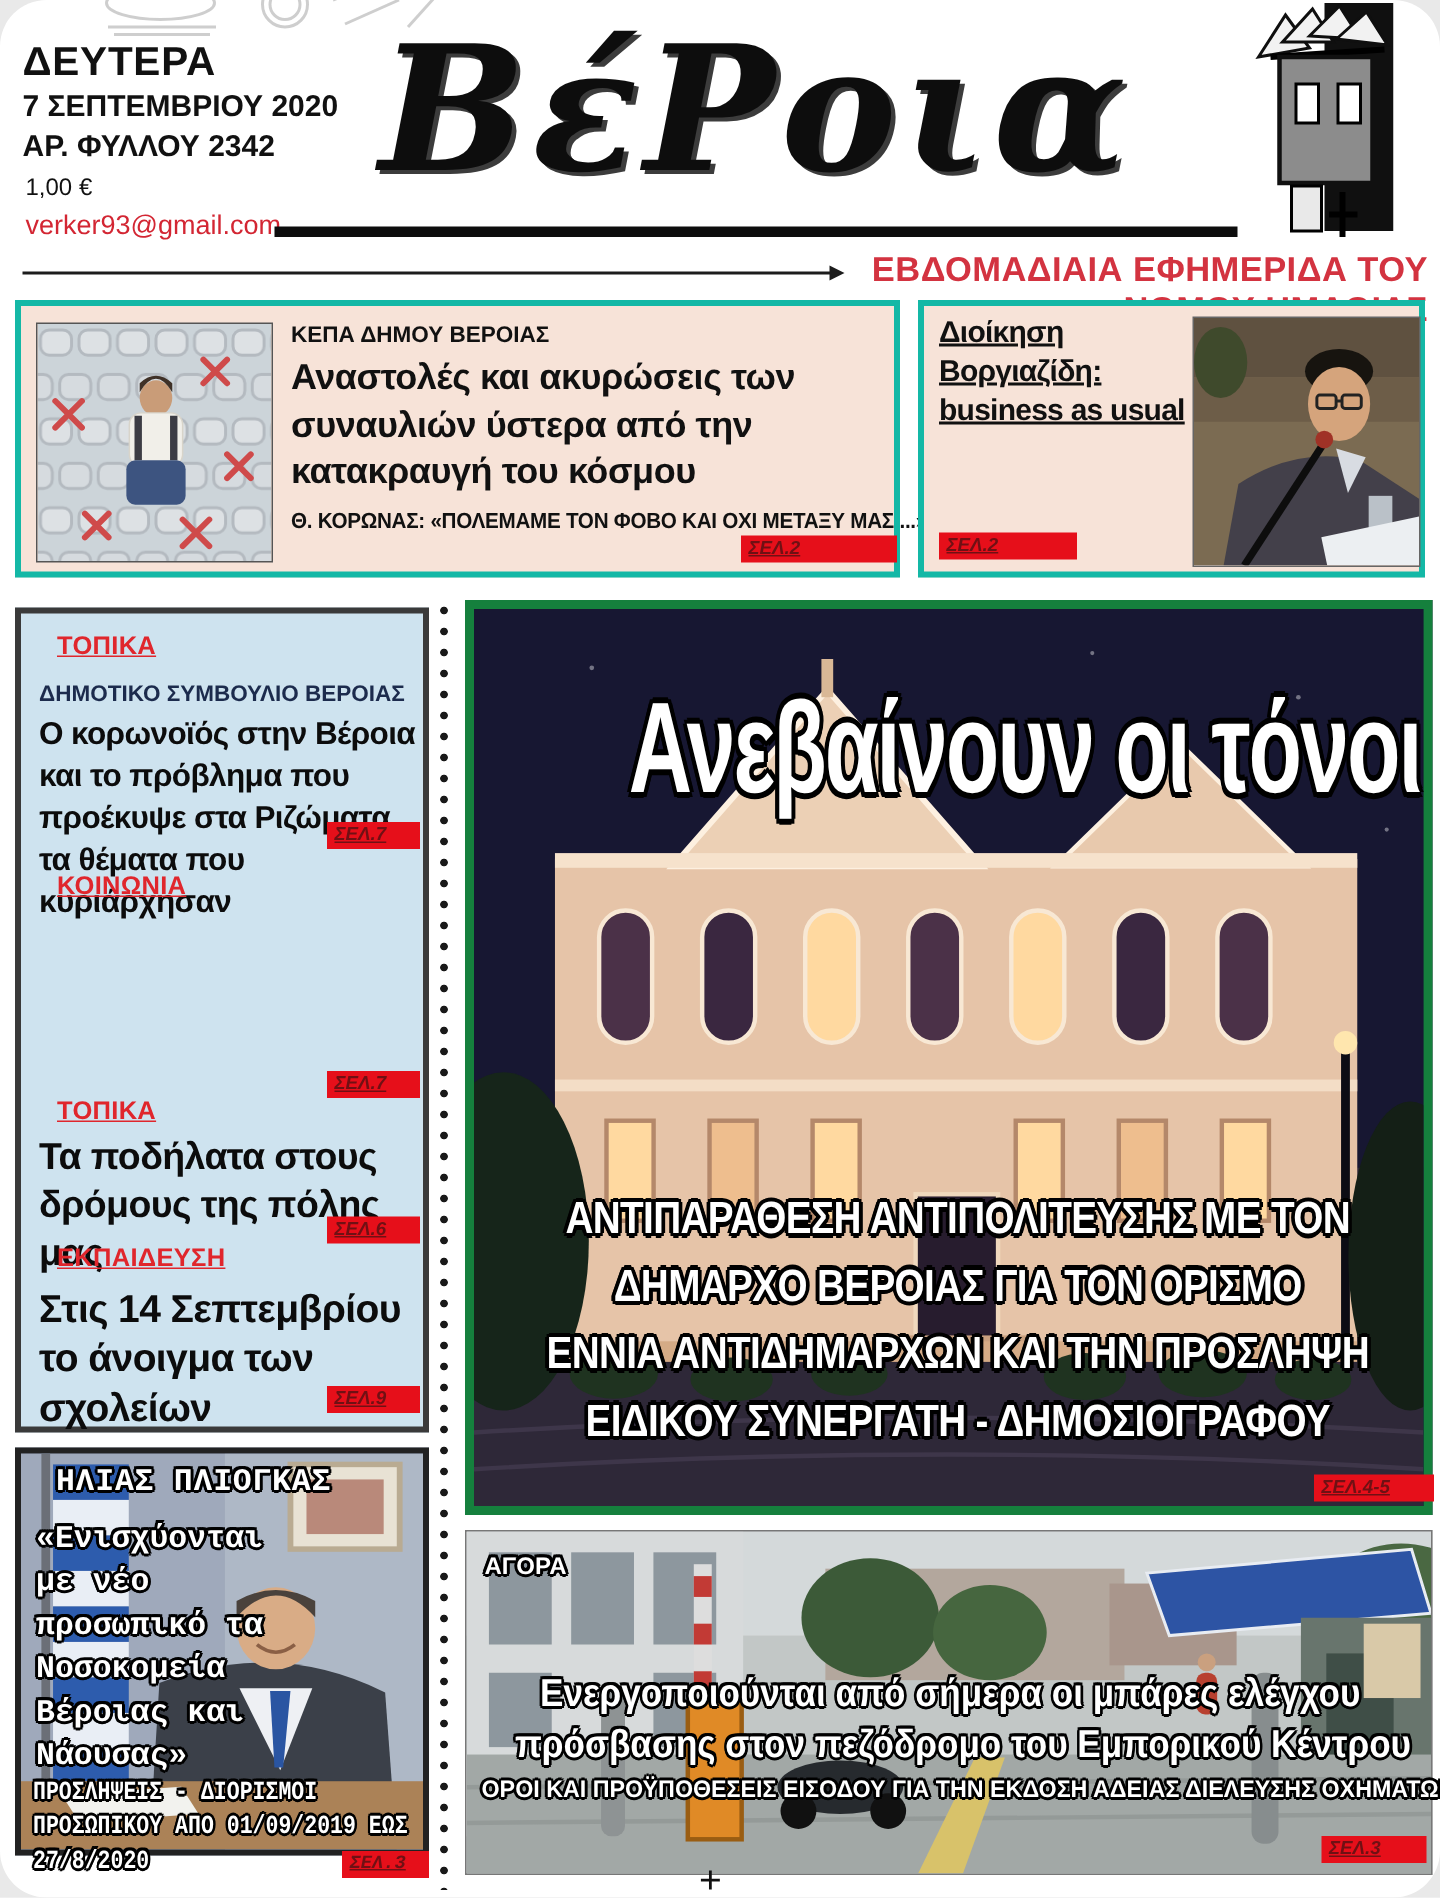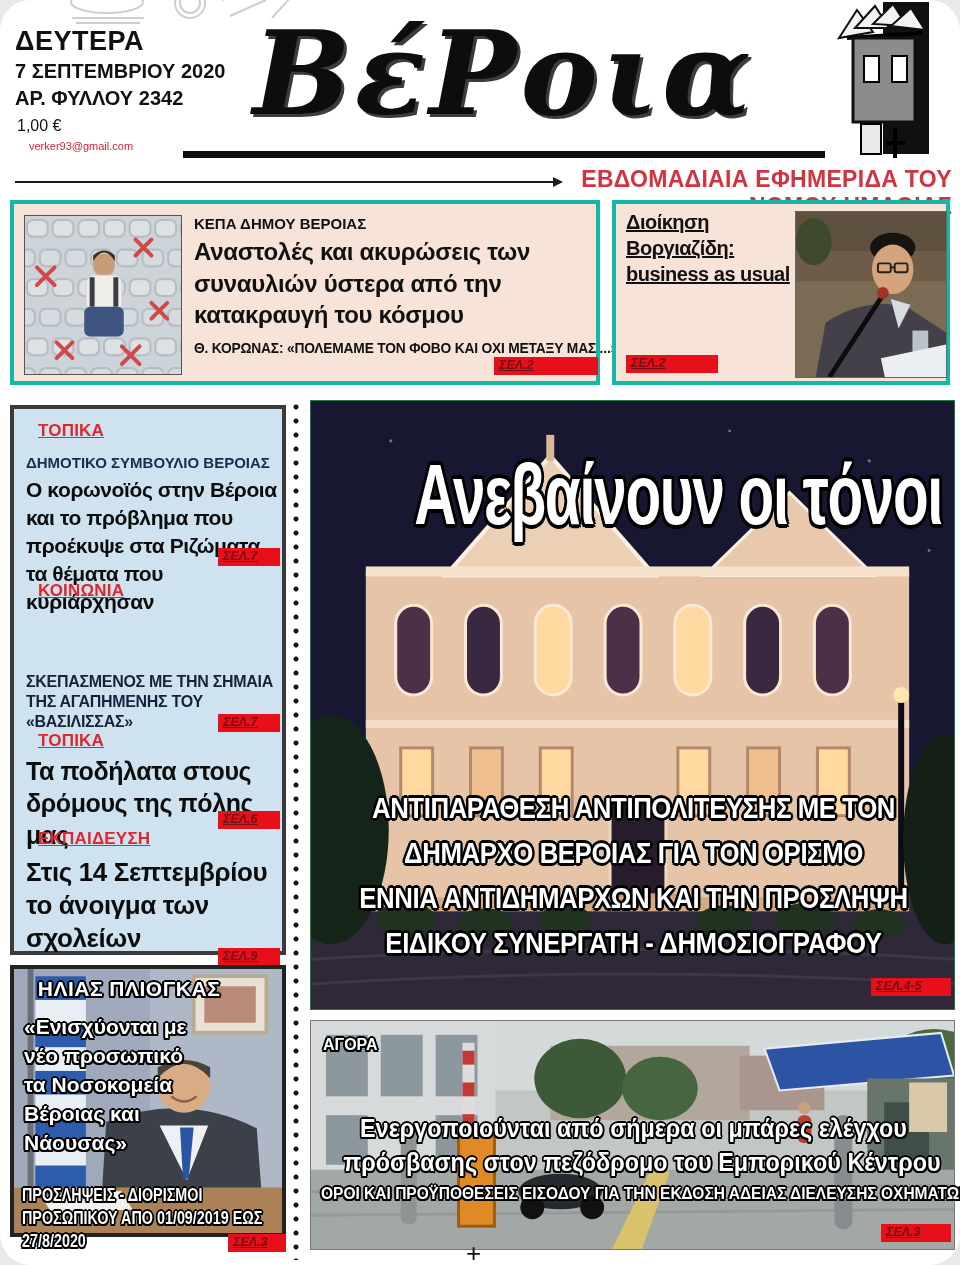--- a/index.html
+++ b/index.html
@@ -10,21 +10,21 @@
   }
   #page * { box-sizing:border-box; }
   .abs { position:absolute; }
 
   
   #badges { left:62px; top:-6px; width:300px; height:36px; opacity:.6; }
   #m-day   { left:15px; top:26px;  font-size:27px; font-weight:bold; letter-spacing:.5px; }
   #m-date  { left:15px; top:60px;  font-size:20px; font-weight:bold; }
   #m-issue { left:15px; top:87px;  font-size:20px; font-weight:bold; }
   #m-price { left:17px; top:117px; font-size:16px; }
-  #m-email { left:17px; top:140px; font-size:11px; color:#d32633;margin-left:12px; }
+  #m-email { left:17px; top:140px; font-size:18px; color:#d32633; }
   #logo {
     left:183px; top:4px; width:642px; height:154px;
     font-family:"DejaVu Serif", serif; font-style:italic; font-weight:bold;
     font-size:116px; line-height:138px; text-align:center; letter-spacing:4px;
     color:#0d0d0d; border-bottom:7px solid #0d0d0d;
     text-shadow:3px 3px 0 #3c3c3c;
     white-space:nowrap;
   }
   #house-icon { left:833px; top:2px; width:96px; height:162px; }
   #tagline-arrow { left:15px; top:181px; width:545px; height:0; border-top:2px solid #1c1c1c; }
@@ -88,34 +88,34 @@
   #sb-tag1  { left:204px; top:139px; }
   #sb-sec2  { left:24px; top:172px; }
   #sb-head2 { left:12px; top:195px; width:252px; font-size:25px; line-height:1.28; }
   #sb-sub2  { left:12px; top:263px; width:252px; }
   #sb-tag2  { left:204px; top:305px; }
   #sb-sec3  { left:24px; top:322px; }
   #sb-head3 { left:12px; top:346px; width:252px; font-size:25px; line-height:1.28; }
   #sb-tag3  { left:204px; top:402px; }
   #sb-sec4  { left:24px; top:420px; }
   #sb-head4 { left:12px; top:447px; width:252px; font-size:26px; line-height:1.26; }
-  #sb-tag4  { left:204px; top:539px; }
-
-  
-  #hospital-box { left:10px; top:965px; width:276px; height:272px; border-color:#222; background:#8f9bb0; }
+  #sb-tag4  { left:204px; top:515px; }
+
+  
+  #hospital-box { left:10px; top:965px; width:276px; height:272px; border-color:#222; background:#8f9bb0;font-family:Liberation Mono, monospace; }
   #p-office { left:0; top:0; width:100%; height:100%; }
   .hp-name { left:10px; top:8px; width:210px; text-align:center; font-size:21px; font-weight:bold; letter-spacing:.5px; }
   .hp-quote { left:10px; top:44px; width:172px; font-size:21px; font-weight:bold; line-height:1.38; }
   .hp-sub { left:8px; font-size:17.5px; font-weight:bold; white-space:nowrap;
             transform:scaleX(.82); transform-origin:left top; }
   #hp-sub1 { top:216px; } #hp-sub2 { top:239px; } #hp-sub3 { top:262px; }
   .hp-tag { left:214px; top:265px; width:58px; }
 
   
-  #main-box { left:310px; top:400px; width:645px; height:610px; border:1px solid #15803d; background:#171732; }
+  #main-box { left:310px; top:400px; width:645px; height:610px; border:6px solid #15803d; background:#171732; }
   #p-hall { left:0; top:0; width:100%; height:100%; }
   #main-head { left:0; top:44px; width:645px; text-align:center; font-size:86px; font-weight:bold;
     white-space:nowrap; transform:scaleX(.68); transform-origin:center top; letter-spacing:-2px; }
   .main-sub { position:absolute; width:645px; text-align:center; font-size:30px; font-weight:bold;
     white-space:nowrap; transform:scaleX(.86); transform-origin:center top; letter-spacing:-.5px; }
   #ms1 { top:390px; } #ms2 { top:435px; } #ms3 { top:480px; } #ms4 { top:525px; }
   #main-tag { left:560px; top:577px; width:80px; }
 
   
   #market-box { left:310px; top:1020px; width:645px; height:230px; border:1px solid #777; background:#c2c7c6; }
@@ -229,21 +229,20 @@
 
   <div id="divider" class="abs"></div>
 
   <div id="sidebar-box" class="box">
     <div id="sb-sec1" class="seclabel">ΤΟΠΙΚΑ</div>
     <div id="sb-kick1" class="sb-kicker">ΔΗΜΟΤΙΚΟ ΣΥΜΒΟΥΛΙΟ ΒΕΡΟΙΑΣ</div>
     <div id="sb-head1" class="sb-head">Ο κορωνοϊός στην Βέροια και το πρόβλημα που προέκυψε στα Ριζώματα τα θέματα που κυριάρχησαν</div>
     <div id="sb-tag1" class="pagetag sb-tag">ΣΕΛ.7</div>
 
     <div id="sb-sec2" class="seclabel">ΚΟΙΝΩΝΙΑ</div>
-    <div id="sb-sub2" class="sb-sub">ΣΚΕΠΑΣΜΕΝΟΣ ΜΕ ΤΗΝ ΣΗΜΑΙΑ ΤΗΣ ΑΓΑΠΗΜΕΝΗΣ ΤΟΥ «ΒΑΣΙΛΙΣΣΑΣ»</div>
     <div id="sb-tag2" class="pagetag sb-tag">ΣΕΛ.7</div>
 
     <div id="sb-sec3" class="seclabel">ΤΟΠΙΚΑ</div>
     <div id="sb-head3" class="sb-head">Τα ποδήλατα στους δρόμους της πόλης μας</div>
     <div id="sb-tag3" class="pagetag sb-tag">ΣΕΛ.6</div>
 
     <div id="sb-sec4" class="seclabel">ΕΚΠΑΙΔΕΥΣΗ</div>
     <div id="sb-head4" class="sb-head">Στις 14 Σεπτεμβρίου το άνοιγμα των σχολείων</div>
     <div id="sb-tag4" class="pagetag sb-tag">ΣΕΛ.9</div>
   </div>

